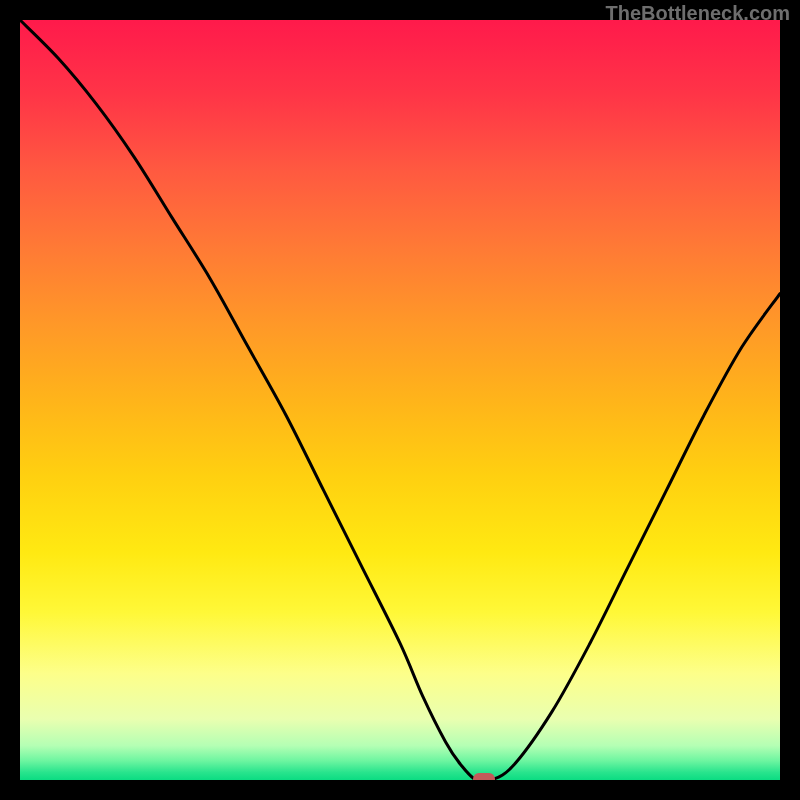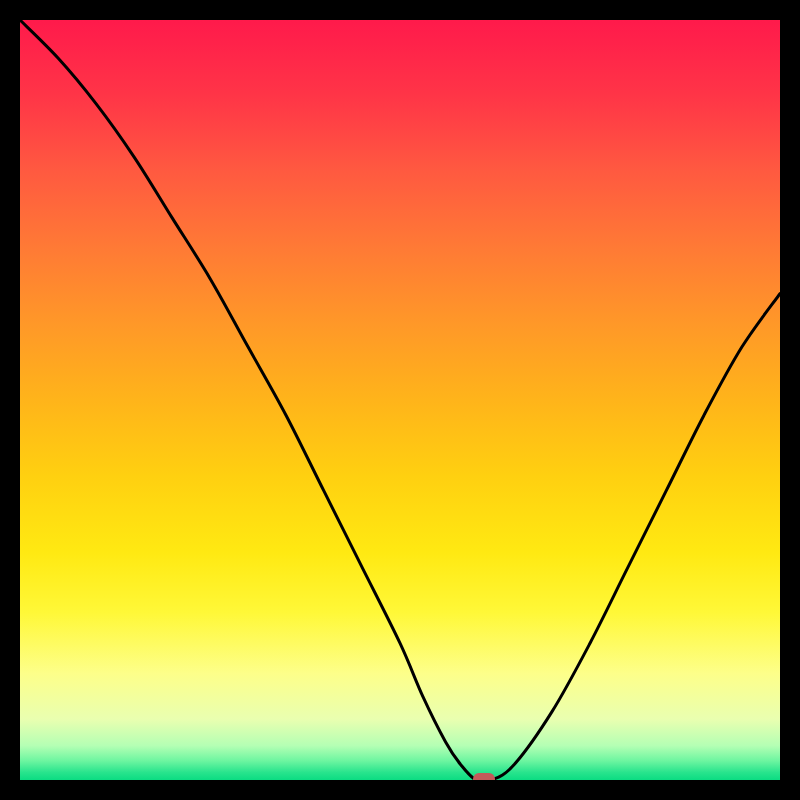--- a/index.html
+++ b/index.html
@@ -53,20 +53,21 @@
     width: 22px;
     height: 12px;
     border-radius: 6px;
     background: #c35a5a;
     transform: translate(-50%, -50%);
   }
 </style>
 </head>
 <body>
 <div class="container">
+  <div class="watermark">TheBottleneck.com</div>
   <div class="plot-area">
     <svg class="gradient-bg" viewBox="0 0 760 760" preserveAspectRatio="none">
         <defs>
           <linearGradient id="bgGrad" x1="0" y1="0" x2="0" y2="1">
             <stop offset="0%" stop-color="#ff1a4b"></stop>
             <stop offset="10%" stop-color="#ff3547"></stop>
             <stop offset="20%" stop-color="#ff5a40"></stop>
             <stop offset="30%" stop-color="#ff7a35"></stop>
             <stop offset="40%" stop-color="#ff9828"></stop>
             <stop offset="50%" stop-color="#ffb41a"></stop>

